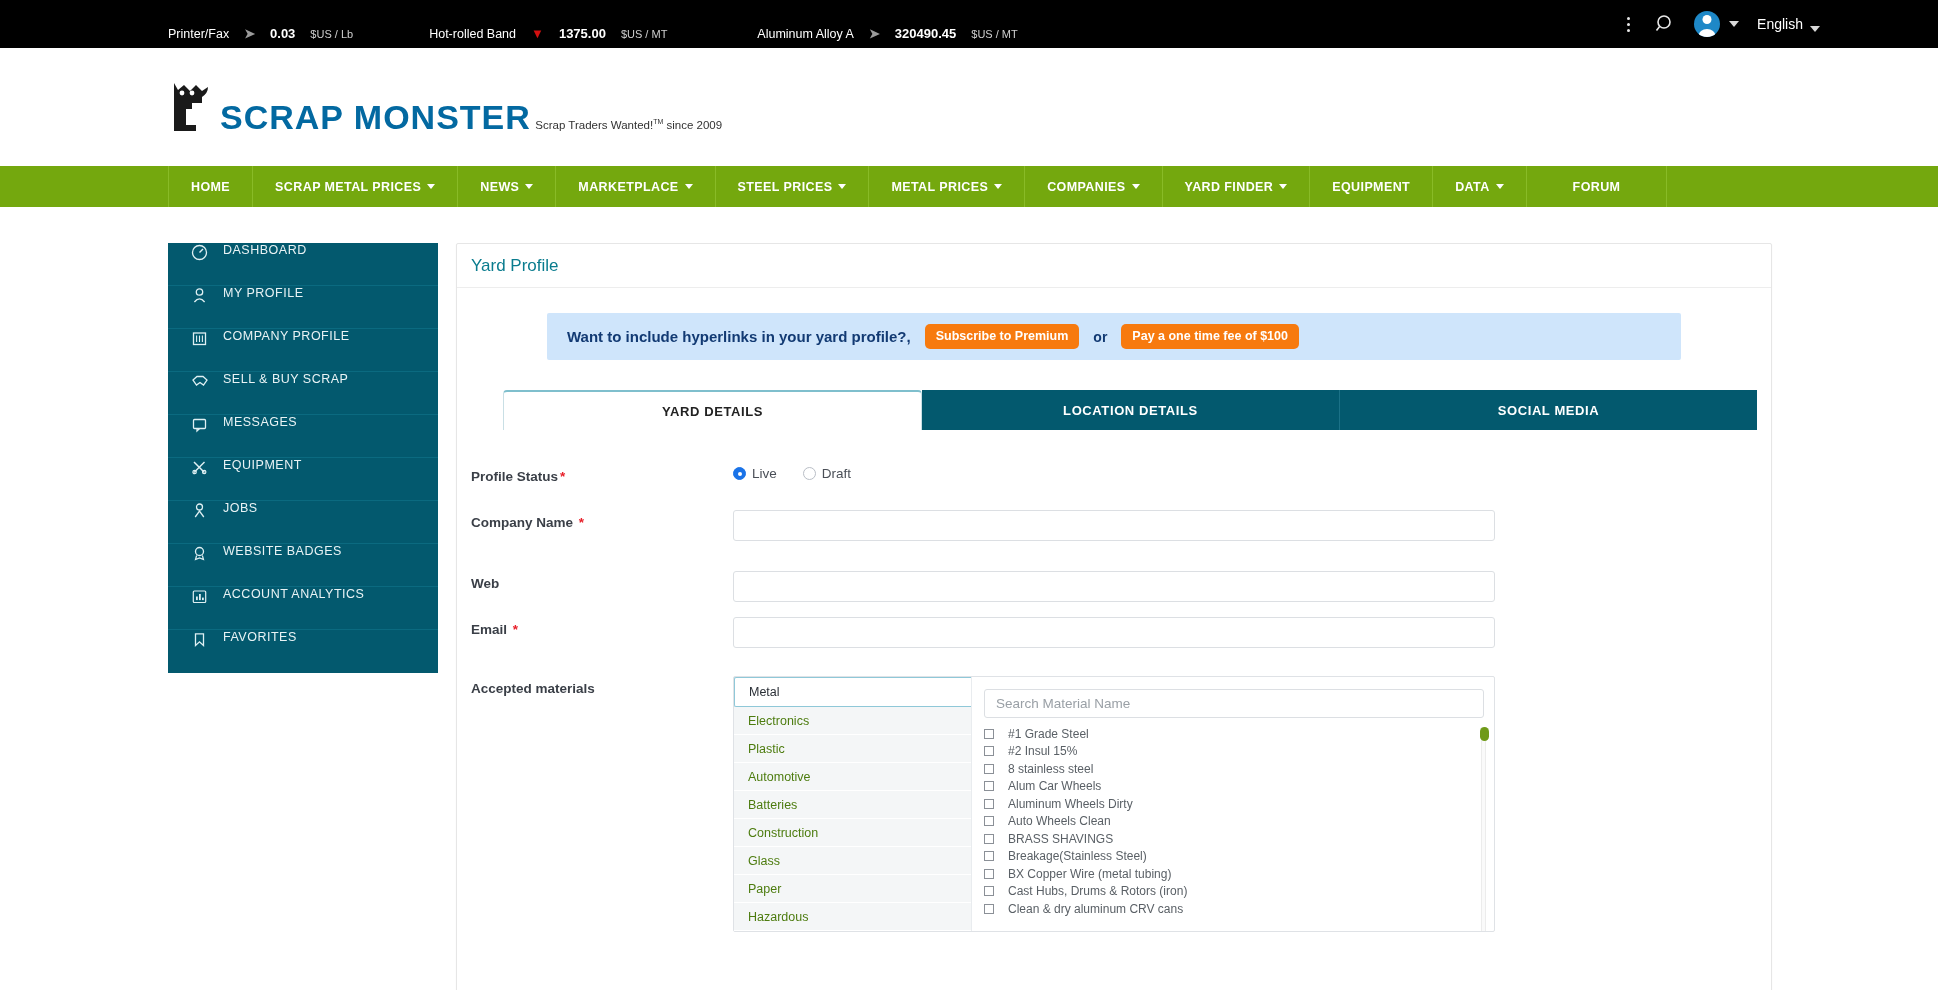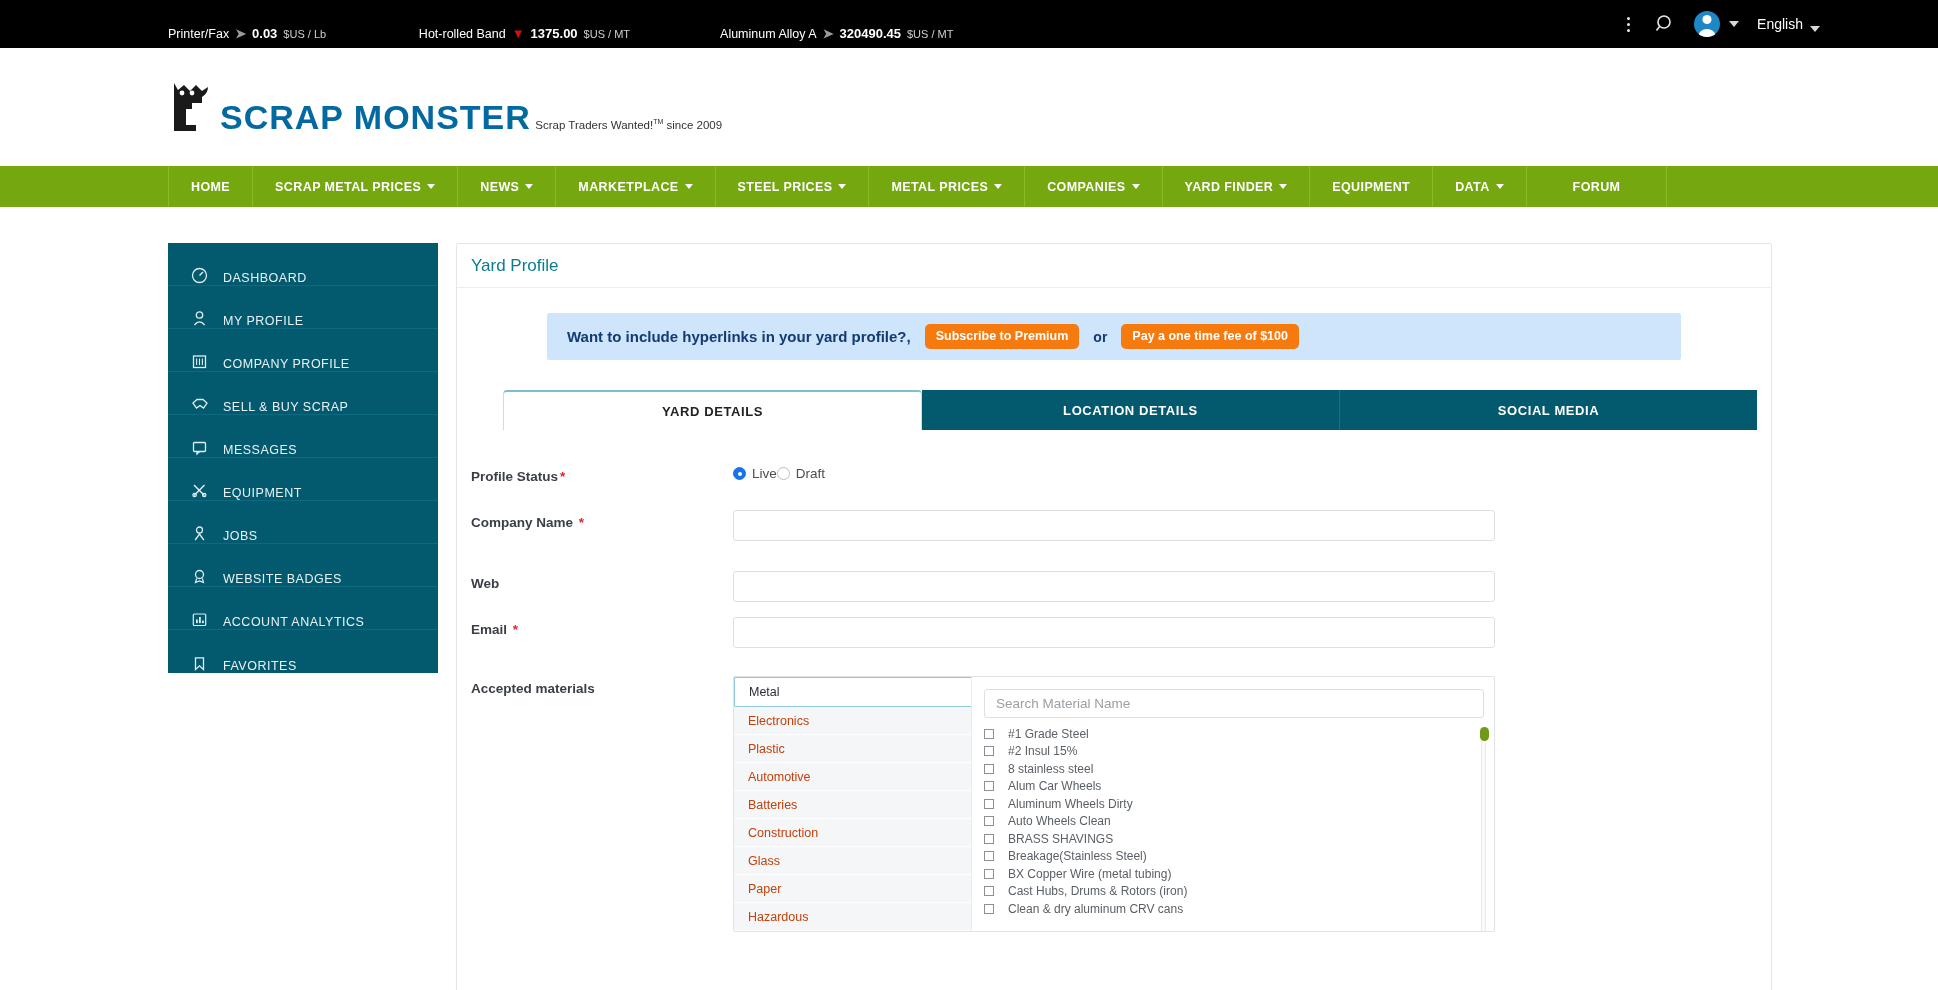--- a/index.html
+++ b/index.html
@@ -16,21 +16,21 @@
     height: 48px;
     background: #000000;
     display: flex;
     align-items: center;
     padding-left: 168px;
   }
   .ticker-group { margin-right: 76px; }
   .ticker-row {
     display: flex;
     align-items: flex-start;
-    gap: 6px;
+    gap: 15px;
     line-height: 16px;
     margin-top: 2px;
   }
   .ticker-label { color: #ffffff; font-size: 12.5px; }
   .ticker-arrow-up { color: #9b9b9b; font-size: 13px; font-weight: bold; }
   .ticker-arrow-down { color: #d31010; font-size: 13px; }
   .ticker-value { color: #ffffff; font-size: 13px; font-weight: bold; }
   .ticker-unit { color: #cfcfcf; font-size: 11px; }
 
   .ticker-right {
@@ -98,21 +98,21 @@
     border-right: 4px solid transparent;
     border-top: 5px solid #ffffff;
   }
 
   
   .page { display: flex; padding-left: 168px; padding-top: 36px; gap: 18px; align-items: flex-start; }
 
   
   .sidebar { width: 270px; background: #03596e; flex: none; }
   .side-item {
-    height: 43px; display: flex; align-items: flex-end; gap: 14px;
+    height: 43px; display: flex; align-items: flex-start; gap: 14px;
     padding-left: 22px; color: #e9f3f5; font-size: 12.5px;
     letter-spacing: .5px; border-bottom: 1px solid #0b6a80;
   }
   .side-item:last-child { border-bottom: none; }
   .side-ico { width: 19px; height: 19px; flex: none; display: flex; align-items: center; justify-content: center; }
   .side-ico svg { display: block; }
 
   
   .main-card {
     width: 1316px; background: #ffffff;
@@ -164,35 +164,35 @@
     font-size: 13.5px; font-weight: bold; color: #3a3f47;
   }
   .req { color: #e8202a; margin-left: 2px; }
   .field { flex: 1; }
   .text-input {
     width: 762px; height: 31px;
     border: 1px solid #dcdfe3; border-radius: 3px;
     background: #ffffff; padding: 0 9px;
     font-family: "Liberation Sans", sans-serif; font-size: 13px; color: #333;
   }
-  .radio-row { display: flex; align-items: center; padding-top: 2px; }
+  .radio-row { display: flex; align-items: center; gap: 26px; padding-top: 2px; }
   .radio-opt { display: flex; align-items: center; gap: 6px; font-size: 13.5px; color: #4a4f57; }
   .rad { width: 13px; height: 13px; border-radius: 50%; border: 1px solid #b9bec6; background: #fff; position: relative; flex: none; }
   .rad.on { border-color: #1a73e8; background: #1a73e8; }
   .rad.on::after { content: ""; position: absolute; left: 3.5px; top: 3.5px; width: 4px; height: 4px; border-radius: 50%; background: #fff; }
 
   
   .mat-box {
     width: 762px; border: 1px solid #dfe2e6; border-radius: 2px;
     display: flex; min-height: 250px; position: relative; background: #fff;
   }
   .cat-col { width: 238px; flex: none; border-right: 1px solid #e9ecef; }
   .cat {
     height: 28px; display: flex; align-items: center; padding-left: 14px;
-    font-size: 12.5px; color: #c2410c; background: #f4f6f7;
+    font-size: 12.5px; color: #4d7c0f; background: #f4f6f7;
     border-bottom: 1px solid #ffffff;
   }
   .cat.active {
     background: #ffffff; color: #2a2f36; font-weight: normal;
     border: 1px solid #8fc8d8; border-right: none; border-radius: 2px 0 0 2px;
     height: 30px;
   }
   .mat-col { flex: 1; padding: 12px 10px 0 12px; position: relative; }
   .mat-search {
     width: 100%; height: 29px; border: 1px solid #dcdfe3; border-radius: 3px;

